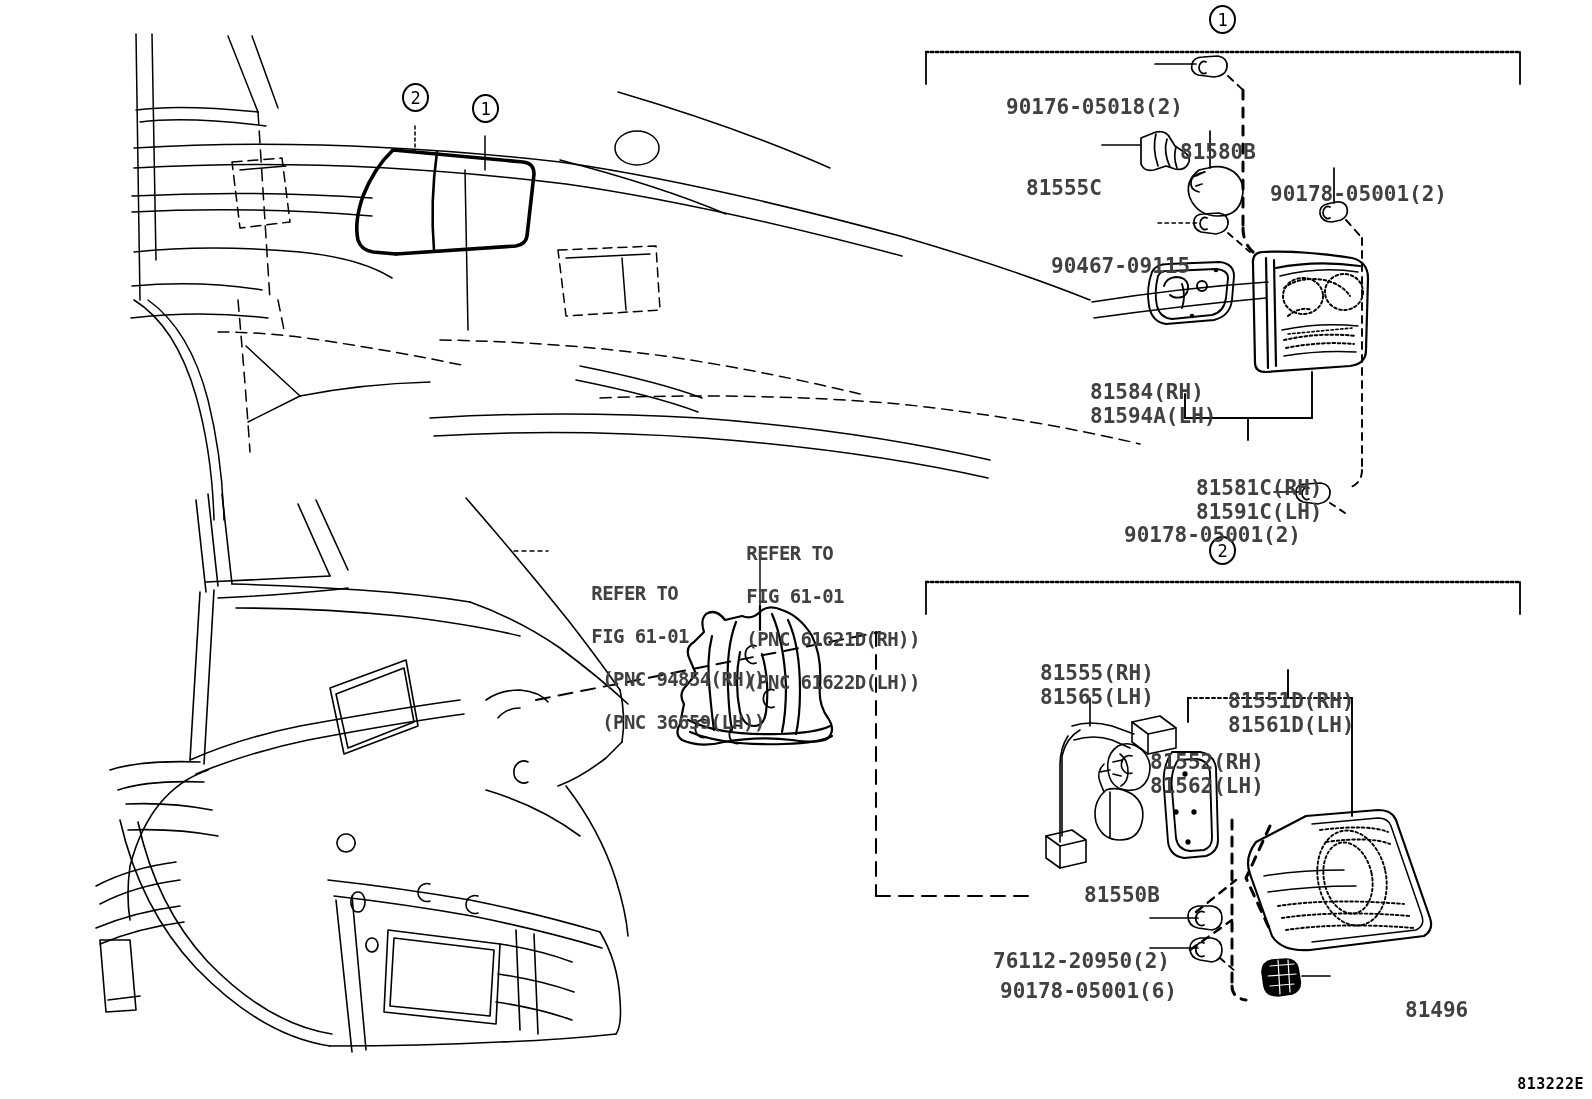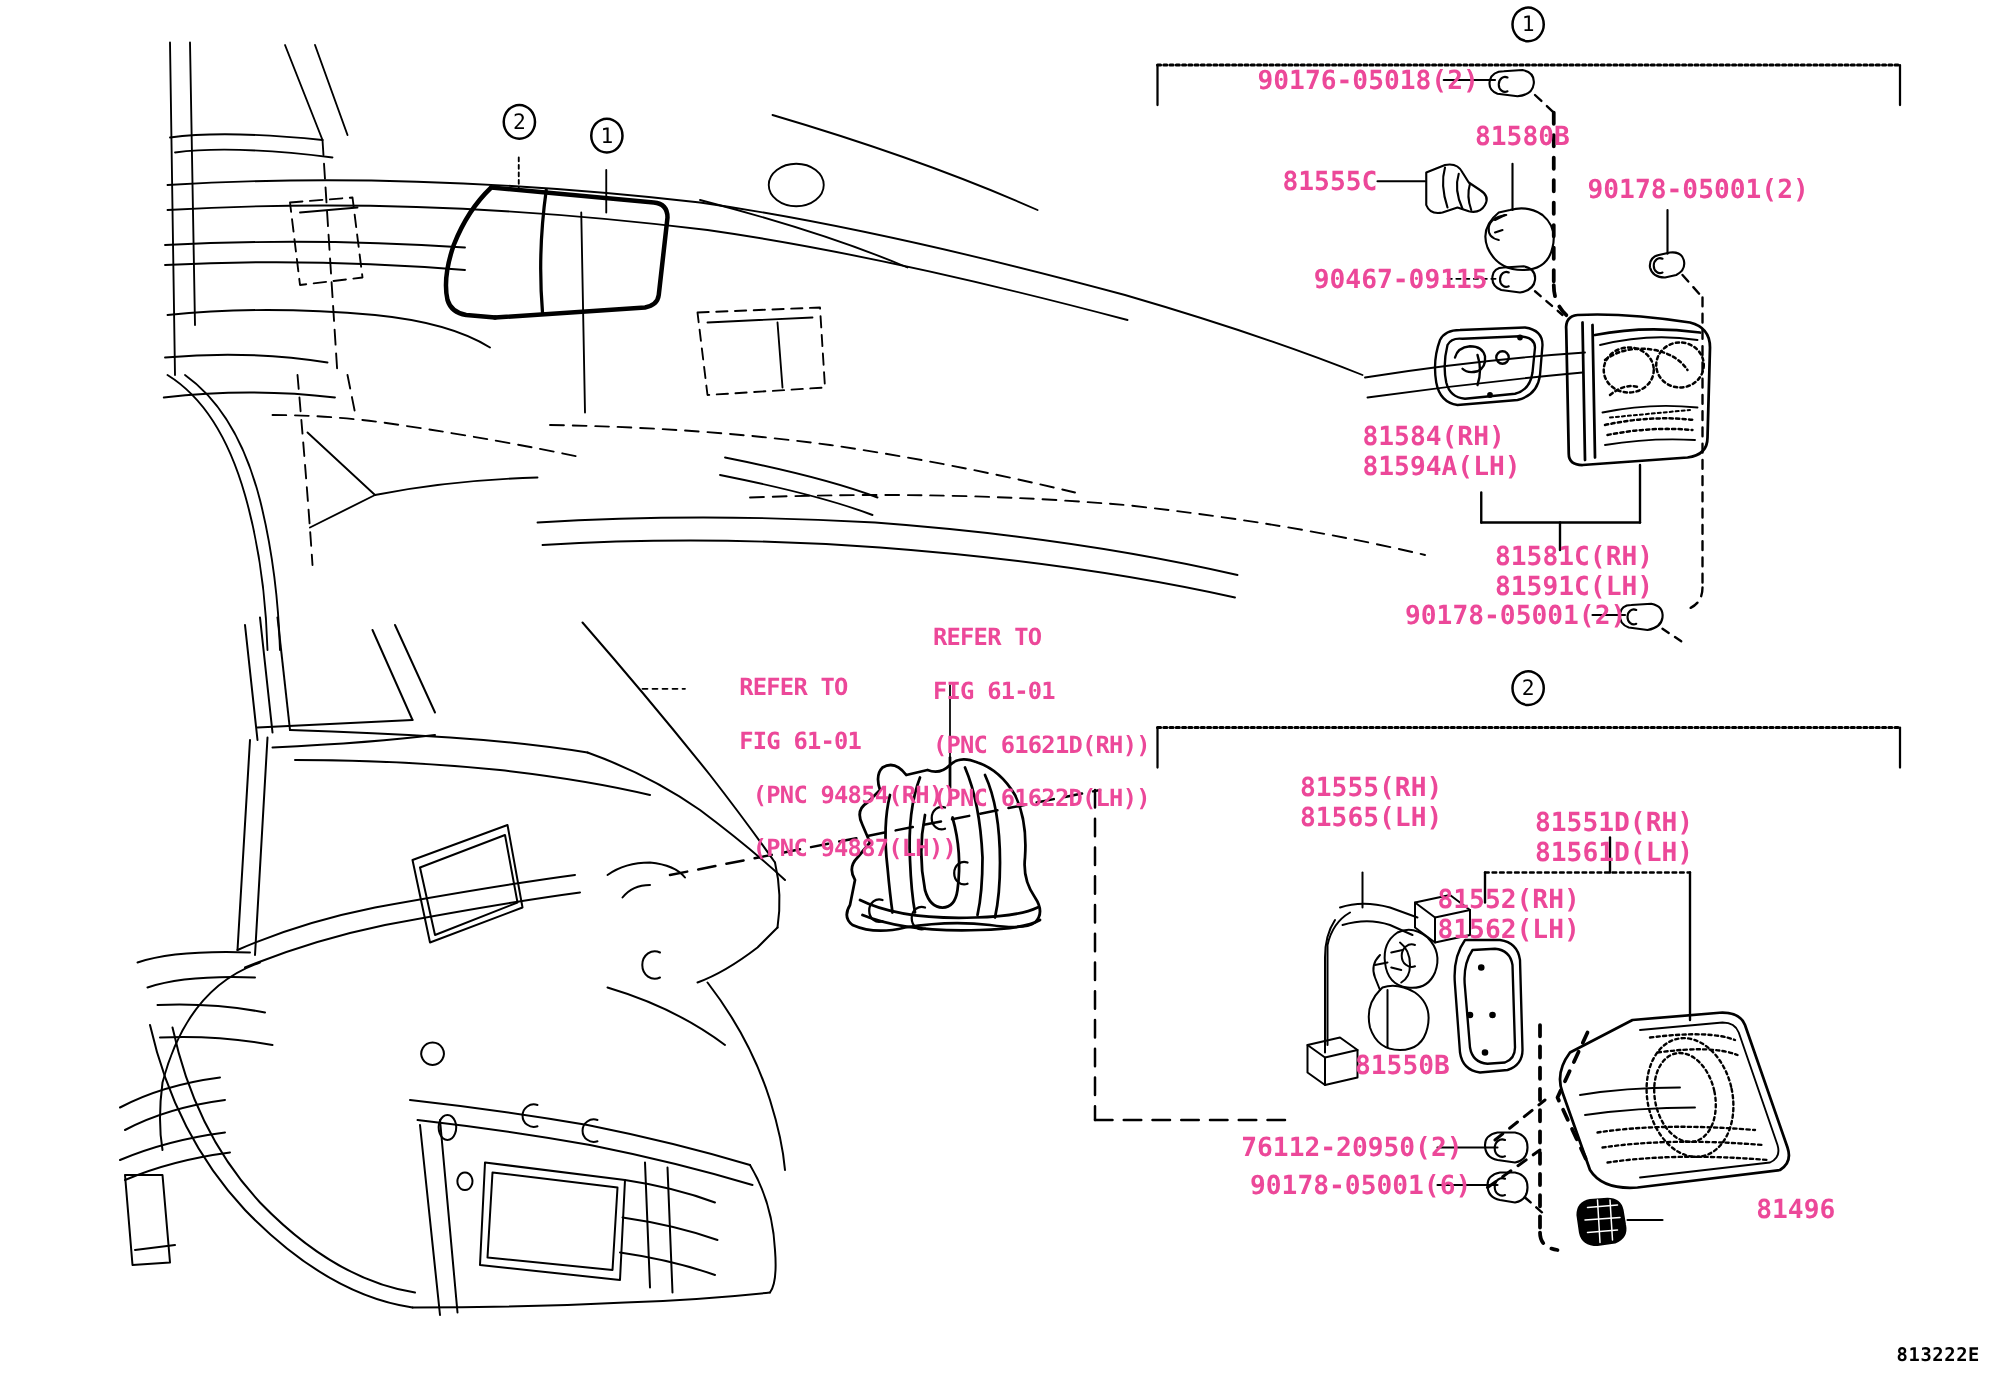--- a/index.html
+++ b/index.html
@@ -12,21 +12,22 @@
   #root{position:absolute;inset:0;}
   svg.layer{position:absolute;left:0;top:0;width:1592px;height:1099px;}
   .lbl{
     position:absolute;
     font-family:"DejaVu Sans Mono","Liberation Mono",monospace;
     font-weight:bold;
     font-size:20.5px;
     letter-spacing:-0.4px;
     white-space:pre;
     line-height:24px;
-    color:#ec4899;
+    color:#404040;
+    margin-top:43px;
   }
   .lbl.refer{font-size:19px;line-height:21.5px;letter-spacing:-0.6px;}
   .lbl.code{font-size:21px;letter-spacing:0px;}
   .callout{
     position:absolute;
     width:27px;height:29px;
     border:2.1px solid #000;border-radius:50%;
     font-family:"DejaVu Sans Mono","Liberation Mono",monospace;
     font-size:17px;font-weight:normal;
     display:flex;align-items:center;justify-content:center;
@@ -473,21 +474,21 @@
   <div class="callout" style="left:402px;top:83px;">2</div>
   <div class="callout" style="left:472px;top:94px;">1</div>
 
   <div class="callout" style="left:1209px;top:5px;">1</div>
   <div class="callout" style="left:1209px;top:536px;">2</div>
 
   <div class="lbl refer" style="left:548px;top:518px;">
     <span>REFER TO</span><br>
     <span>FIG 61-01</span><br>
     <span> (PNC 94854(RH))</span><br>
-    <span> (PNC 94887(LH))</span>
+    <span> (PNC 36659(LH))</span>
   </div>
 
   <div class="lbl refer" style="left:703px;top:478px;">
     <span>REFER TO</span><br>
     <span>FIG 61-01</span><br>
     <span>(PNC 61621D(RH))</span><br>
     <span>(PNC 61622D(LH))</span>
   </div>
 
   <div class="lbl code" style="left:1006px;top:52px;">90176-05018(2)</div>

